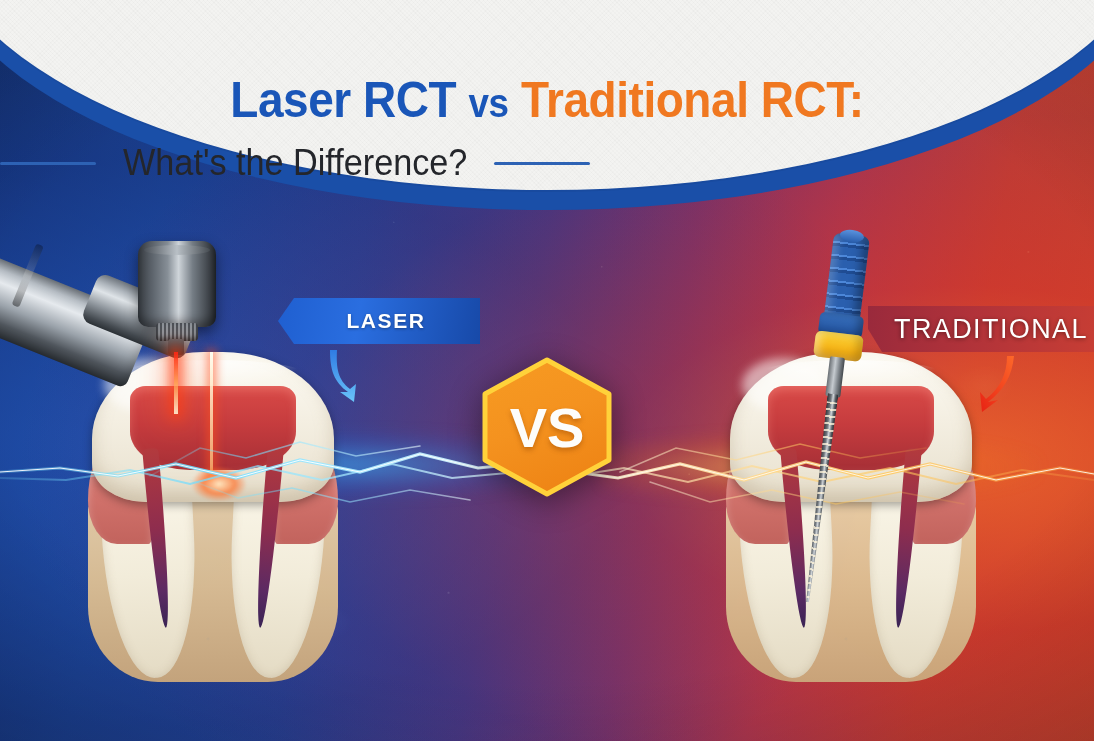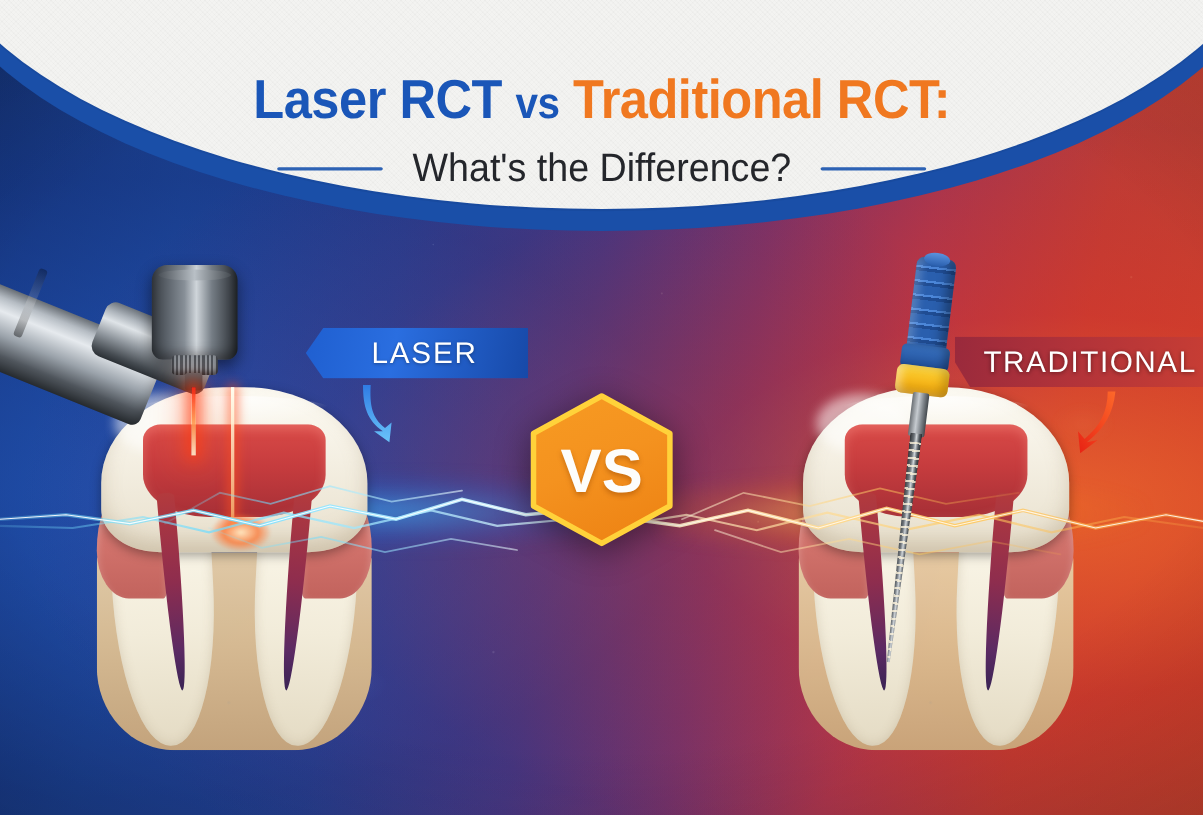--- a/index.html
+++ b/index.html
@@ -68,34 +68,34 @@
     content:"";position:absolute;inset:0;
     border-radius:inherit;
     opacity:.55;
     background-image:
       repeating-linear-gradient(45deg, rgba(0,0,0,.030) 0 1px, rgba(255,255,255,0) 1px 3px),
       repeating-linear-gradient(-45deg, rgba(0,0,0,.026) 0 1px, rgba(255,255,255,0) 1px 3px);
   }
 
   
   .title-wrap{
-    position:absolute;left:0;right:0;top:64px;
+    position:absolute;left:0;right:0;top:74px;
     text-align:center;z-index:20;
   }
   .title-main{
     font-size:50px;font-weight:700;letter-spacing:-0.5px;
     line-height:1.04;white-space:nowrap;
     transform:scaleX(.92);
     font-family:"Liberation Sans",sans-serif;
   }
   .t-blue{color:#1a56b8;}
   .t-vs{color:#1a56b8;font-size:40px;}
   .t-orange{color:#f07820;}
   .subtitle-row{
-    display:flex;align-items:center;justify-content:center;gap:18px;
+    display:flex;align-items:center;gap:18px;
     margin-top:16px;
   }
   .sub-rule{
     width:96px;height:3px;background:#2d62b4;border-radius:2px;
   }
   .subtitle{
     font-size:36px;font-weight:400;color:#24262b;white-space:nowrap;
     transform:scaleX(.95);
     font-family:"Liberation Sans",sans-serif;
   }
@@ -286,21 +286,21 @@
 
   
   .label-laser{
     position:absolute;left:278px;top:298px;width:202px;height:46px;z-index:25;
     background:linear-gradient(100deg,#1f5fd0 0%,#2a6ee0 40%,#1749a8 100%);
     clip-path:polygon(0% 50%, 16px 0%, 100% 0%, 100% 100%, 16px 100%);
     box-shadow:0 0 24px rgba(40,120,255,.55);
     display:flex;align-items:center;justify-content:center;
   }
   .label-laser span{
-    color:#fff;font-size:27px;font-weight:400;letter-spacing:1.6px;
+    color:#fff;font-size:21px;font-weight:700;letter-spacing:1.6px;
     padding-left:14px;
     text-shadow:0 1px 3px rgba(0,0,0,.35);
   }
   .arrow-blue{
     position:absolute;left:320px;top:348px;width:46px;height:56px;z-index:24;
   }
 
   
   .label-trad{
     position:absolute;left:868px;top:306px;width:238px;height:46px;z-index:25;

